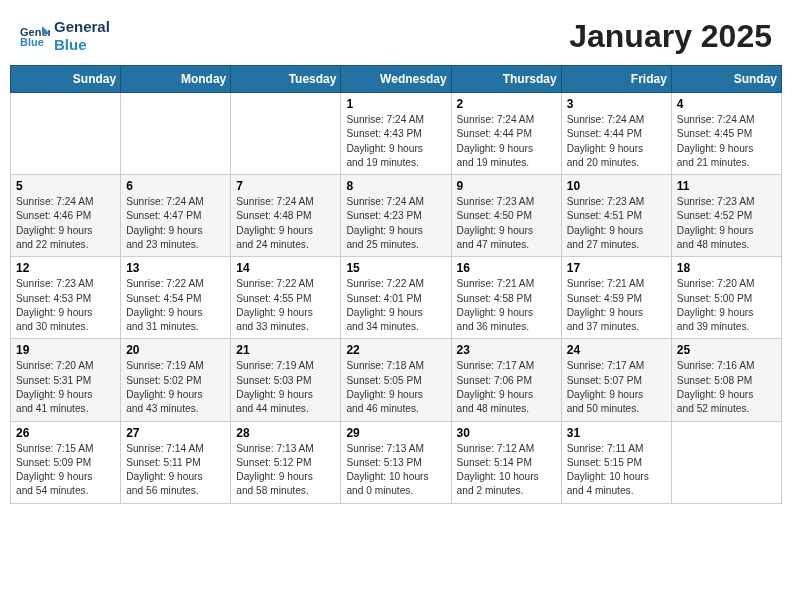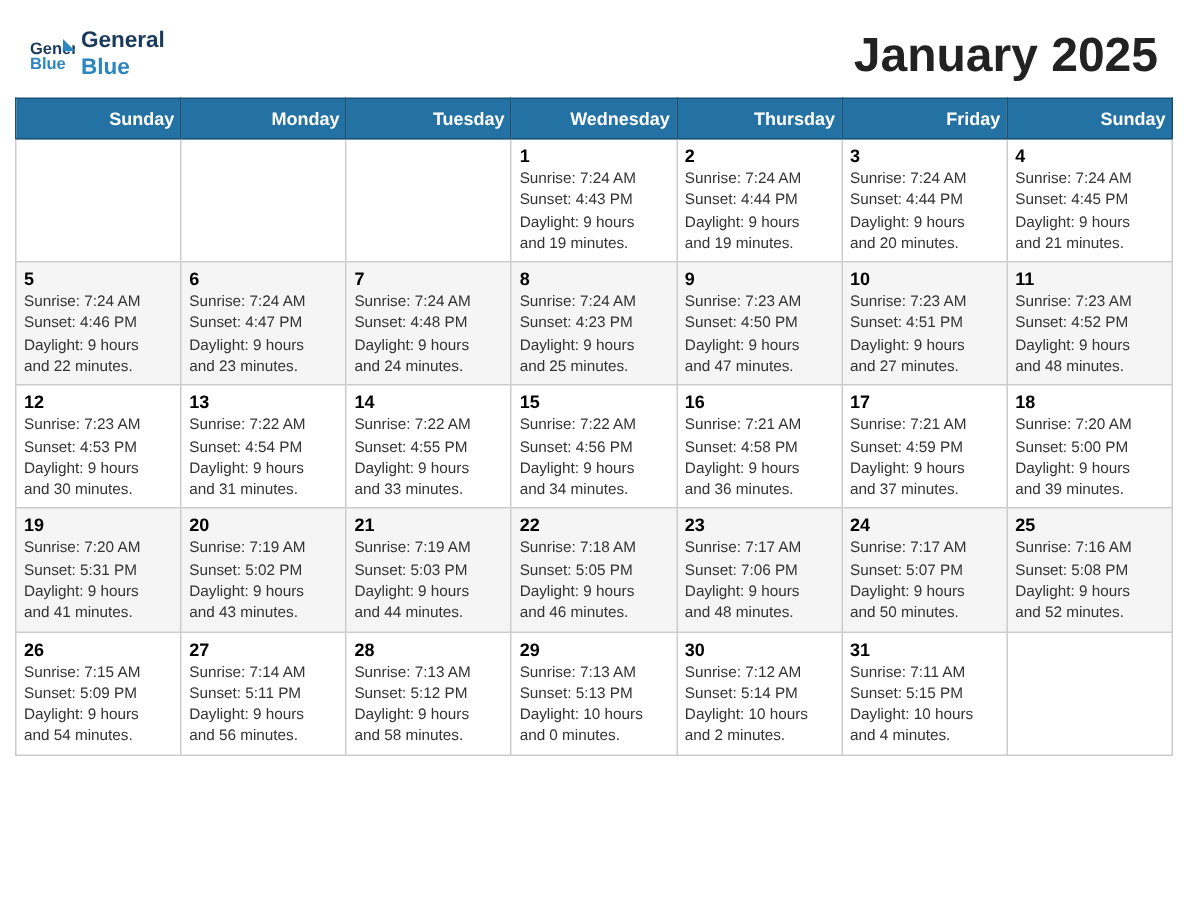--- a/index.html
+++ b/index.html
@@ -213,21 +213,21 @@
         <td>
           <span class="day-num">14</span>
           <div class="day-info">Sunrise: 7:22 AM</div>
           <div class="day-info">Sunset: 4:55 PM</div>
           <div class="day-info">Daylight: 9 hours</div>
           <div class="day-info">and 33 minutes.</div>
         </td>
         <td>
           <span class="day-num">15</span>
           <div class="day-info">Sunrise: 7:22 AM</div>
-          <div class="day-info">Sunset: 4:56 PM</div>
+          <div class="day-info">Sunset: 4:01 PM</div>
           <div class="day-info">Daylight: 9 hours</div>
           <div class="day-info">and 34 minutes.</div>
         </td>
         <td>
           <span class="day-num">16</span>
           <div class="day-info">Sunrise: 7:21 AM</div>
           <div class="day-info">Sunset: 4:58 PM</div>
           <div class="day-info">Daylight: 9 hours</div>
           <div class="day-info">and 36 minutes.</div>
         </td>

